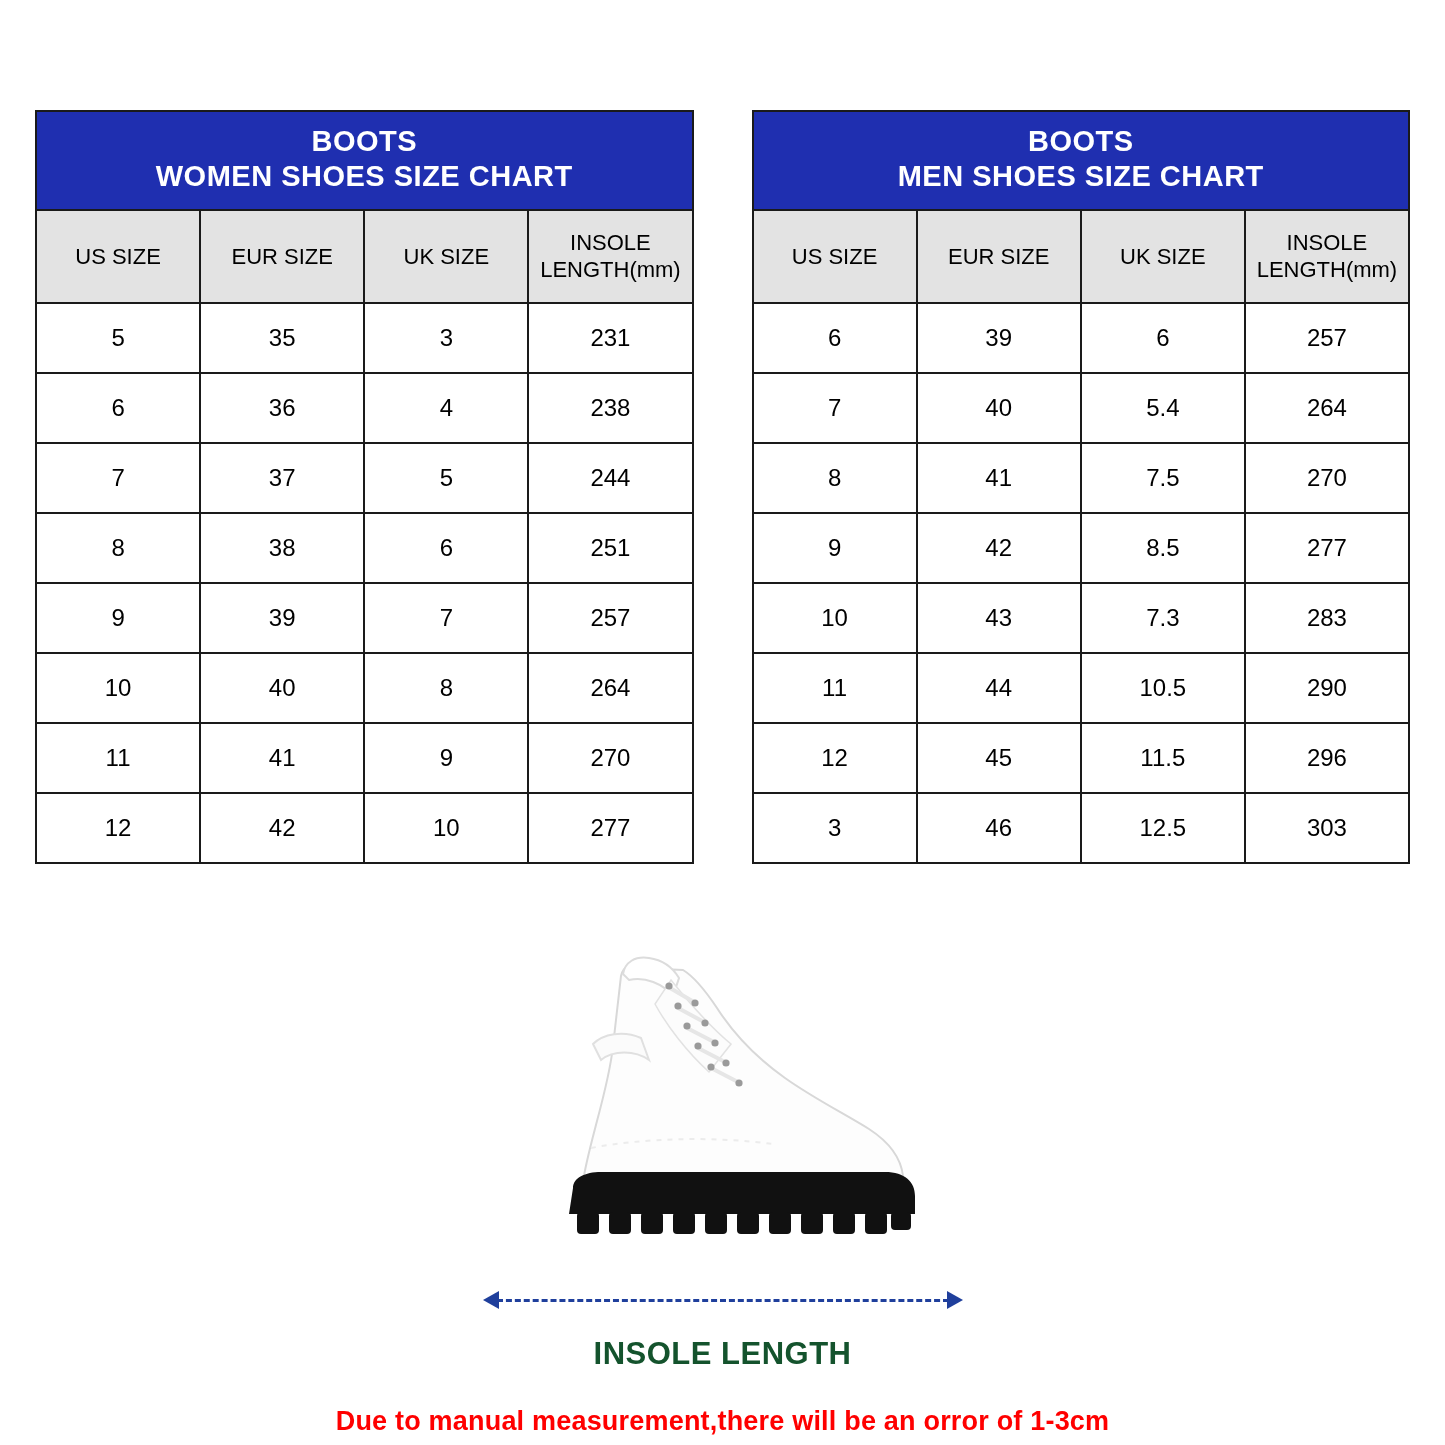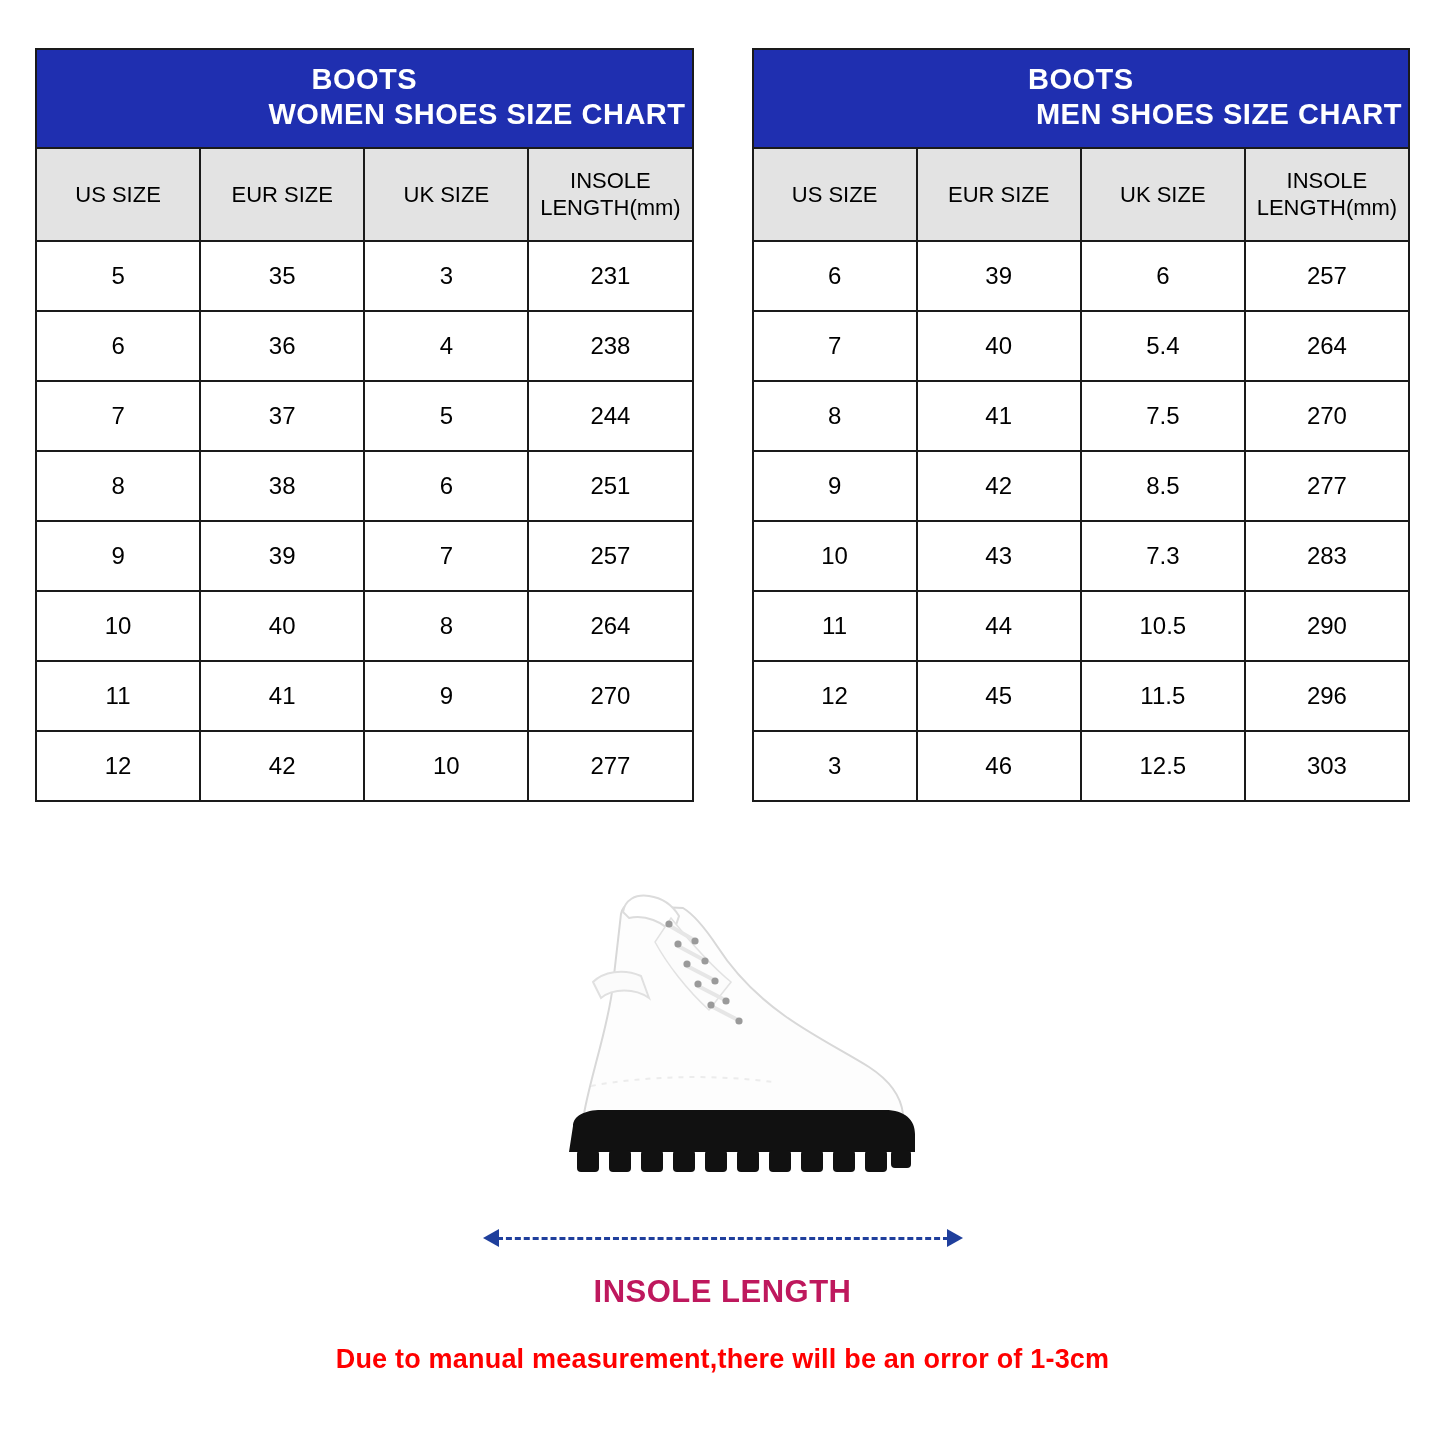--- a/index.html
+++ b/index.html
@@ -17,21 +17,21 @@
   }
   .page {
     width: 1445px;
     height: 1445px;
     position: relative;
     box-sizing: border-box;
   }
   .tables-row {
     display: flex;
     justify-content: space-between;
-    padding: 48px 35px 0 35px;
+    padding: 110px 35px 0 35px;
     box-sizing: border-box;
     gap: 58px;
   }
   .chart {
     flex: 1 1 0;
     border: 2px solid #1a1a1a;
     border-collapse: collapse;
     box-sizing: border-box;
   }
   table.chart {
@@ -48,21 +48,21 @@
     background: #1f2fb0;
     color: #ffffff;
     font-size: 29px;
     font-weight: bold;
     letter-spacing: 0.5px;
     padding: 12px 6px 14px 6px;
     line-height: 1.22;
     border: 2px solid #1f2fb0;
   }
   .title-cell .line1 { display:block; }
-  .title-cell .line2 { display:block;text-align:right; }
+  .title-cell .line2 { display:block; }
   .head-cell {
     background: #e3e3e3;
     font-size: 22px;
     font-weight: normal;
     padding: 18px 4px;
     height: 88px;
     line-height: 1.25;
     box-sizing: border-box;
   }
   .head-cell .h-line { display: block; }
@@ -113,21 +113,21 @@
   .arrow-head.right {
     right: 0;
     border-left: 16px solid #1f3f9c;
   }
   .insole-label {
     text-align: center;
     font-size: 31px;
     font-weight: bold;
     letter-spacing: 0.5px;
     margin-top: 22px;
-    color: #be185d;
+    color: #14532d;
   }
   .note {
     text-align: center;
     color: #ff0000;
     font-size: 27px;
     font-weight: bold;
     margin-top: 80px;
     letter-spacing: 0.2px;
   }
 </style>

